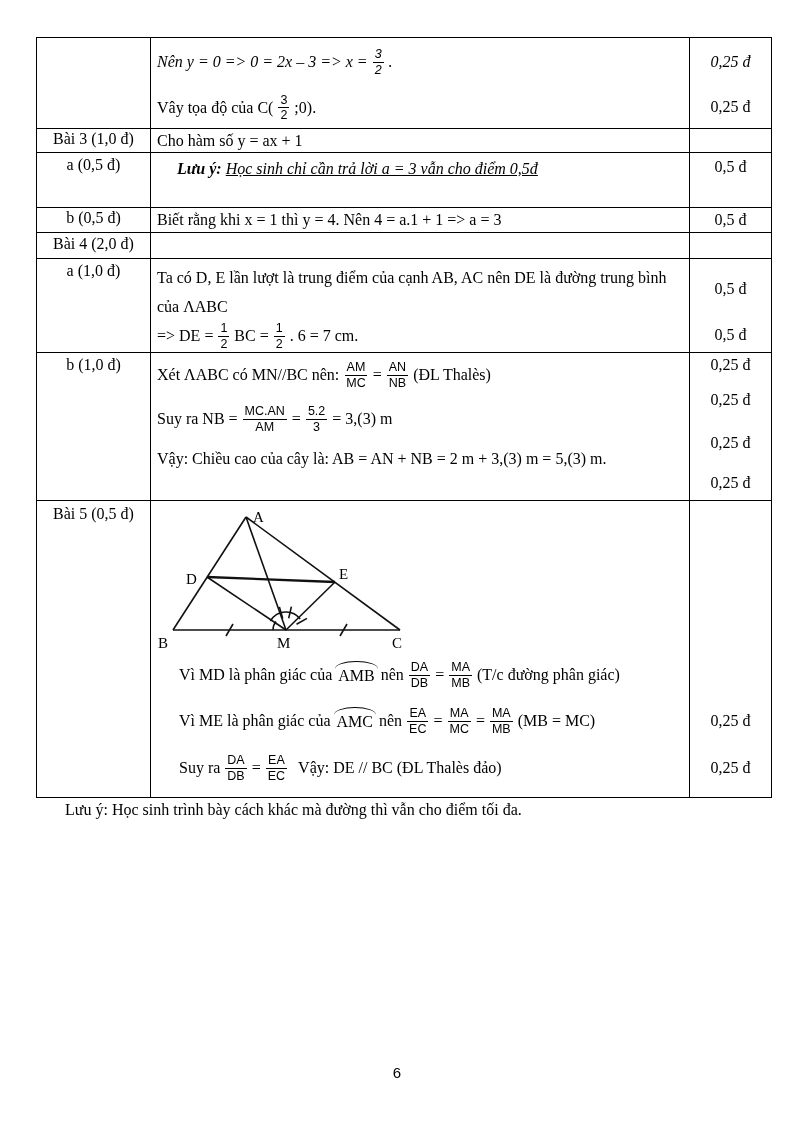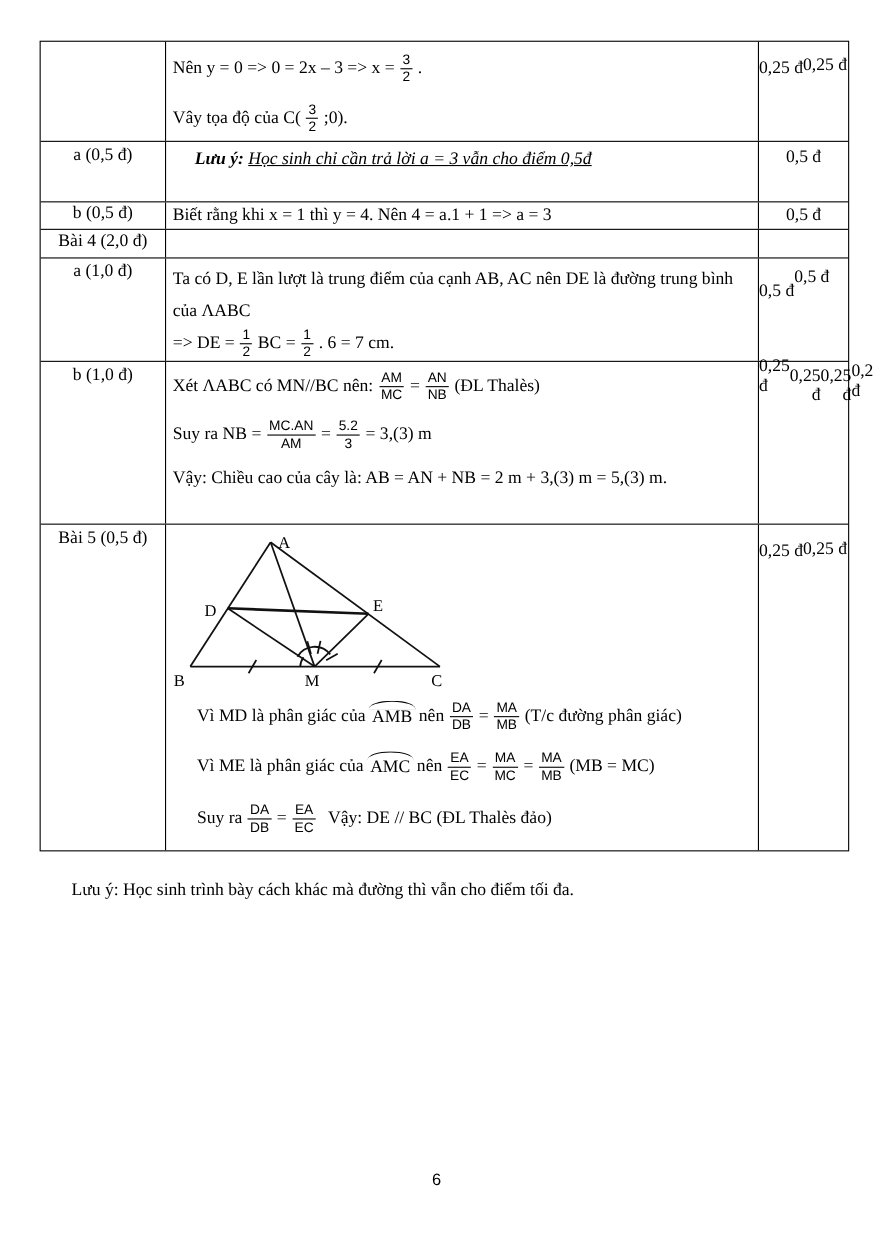--- a/index.html
+++ b/index.html
@@ -12,26 +12,26 @@
     position:absolute; left:36px; top:37px; width:736px;
     border:1.6px solid #000;
   }
   .trow { display:flex; border-bottom:1.5px solid #000; }
   .trow:last-child { border-bottom:none; }
   .cl {
     width:114px; flex:0 0 114px; border-right:1.5px solid #000;
     text-align:center; font-size:16px; padding-top:3px;
   }
   .cc { flex:1 1 auto; border-right:1.5px solid #000; padding:0 6px; font-size:16px; min-width:0; }
-  .cs { width:81px; flex:0 0 81px; font-size:16px; display:flex; flex-direction:row; }
+  .cs { width:81px; flex:0 0 81px; font-size:16px; display:flex; flex-direction:column; }
   .sb { display:flex; align-items:center; justify-content:center; }
   .sb-top { display:flex; align-items:flex-start; justify-content:center; padding-top:5px; }
   .fl { display:flex; align-items:center; gap:4px; white-space:nowrap; }
   .tl { line-height:24px; }
-  .h48{height:48px;} .h43{height:43px;}
+  .h48{height:48px;font-style:italic;} .h43{height:43px;}
   .h25{height:25px;} .h60{height:60px;} .h34{height:34px;}
   .h44{height:44px;text-align:right;} .h35{height:35px;}
   .h46{height:46px;} .h48b{height:48px;} .h152{height:152px;}
   .frac {
     display:inline-flex; flex-direction:column; align-items:center;
     font-family:"Liberation Sans", sans-serif; font-size:12.5px; line-height:1.15;
     vertical-align:middle; margin:0 1px;
   }
   .frac .num { padding:0 2px; border-bottom:1.4px solid #000; }
   .frac .den { padding:0 2px; }
@@ -81,20 +81,29 @@
             </span>
           <span>;0).</span>
         </div>
       </div>
       <div class="cs">
         <div class="sb h48">0,25 đ</div>
         <div class="sb h43">0,25 đ</div>
       </div>
     </div>
 
+    <div class="trow" style="height:24px">
+      <div class="cl" style="padding-top:1px">Bài 3 (1,0 đ)</div>
+      <div class="cc">
+        <div class="tl">Cho hàm số y = ax + 1</div>
+      </div>
+      <div class="cs">
+          <div class="sb" style="flex:1"></div>
+        </div>
+    </div>
 
     <div class="trow" style="height:55px">
       <div class="cl">a (0,5 đ)</div>
       <div class="cc" style="padding-top:2px">
         <div class="note2">
           <span class="bi">Lưu ý:</span>
           <span class="it">Học sinh chỉ cần trả lời a = 3 vẫn cho điểm 0,5đ</span>
         </div>
       </div>
       <div class="cs">

